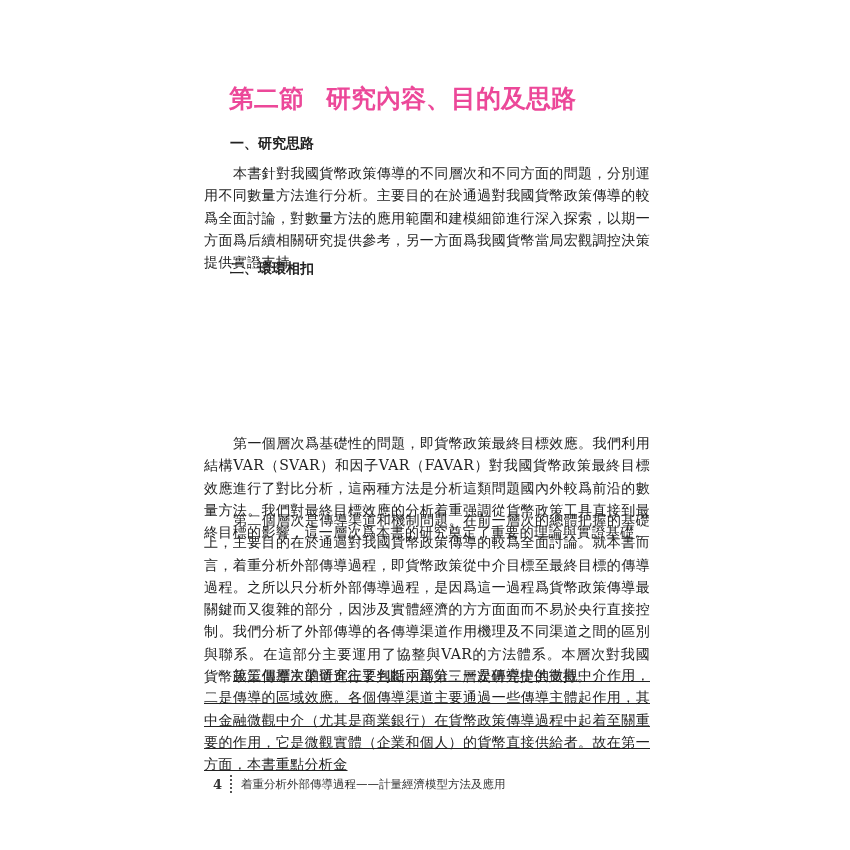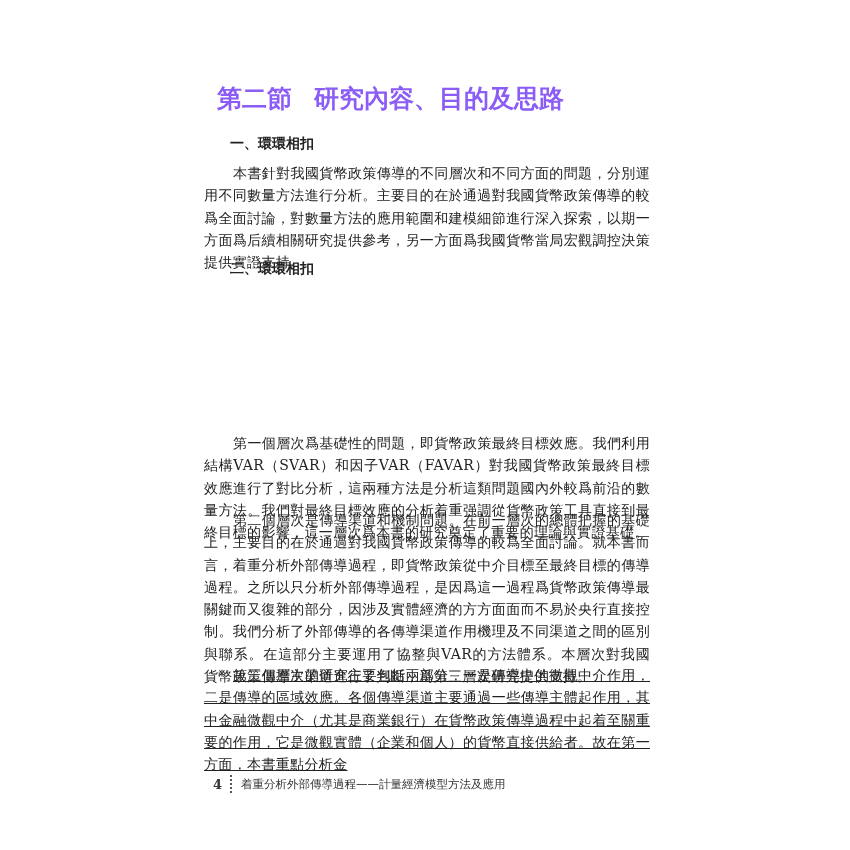--- a/index.html
+++ b/index.html
@@ -2,22 +2,22 @@
 <html><head>
 <meta charset="utf-8">
 <style>
   html, body { margin: 0; padding: 0; }
   body {
     width: 850px; height: 850px; background: #ffffff; position: relative; overflow: hidden;
     font-family: "DejaVu Serif", "Liberation Serif", serif; color: #1a1a1a;
   }
   .page { position: absolute; left: 0; top: 0; width: 850px; height: 850px; }
   .chapter-title {
-    position: absolute; left: 217px; top: 82px;
-    font-size: 25px; font-weight: bold; letter-spacing: 0px; color: #8b5cf6;
+    position: absolute; left: 229px; top: 82px;
+    font-size: 25px; font-weight: bold; letter-spacing: 0px; color: #ec4899;
     font-family: "DejaVu Serif", serif; white-space: nowrap; text-align: right;
   }
   .chapter-title .num { margin-right: 22px; }
   .h2 {
     position: absolute; left: 230px; font-size: 14px; font-weight: bold; color: #222;
     font-family: "DejaVu Sans", sans-serif; white-space: nowrap;
   }
   .para {
     position: absolute; left: 204px; width: 446px; font-size: 14px; line-height: 22.3px;
     color: #222; text-align: justify; text-indent: 29px; margin: 0;
@@ -32,21 +32,21 @@
 </style>
 </head>
 <body>
 
 <div class="page">
 
   <div class="chapter-title">
     <span class="num">第二節</span><span>研究內容、目的及思路</span>
   </div>
 
-  <div class="h2" style="top:135px;">一、環環相扣</div>
+  <div class="h2" style="top:135px;">一、研究思路</div>
 
   <p class="para" style="top:162px;">本書針對我國貨幣政策傳導的不同層次和不同方面的問題，分別運用不同數量方法進行分析。主要目的在於通過對我國貨幣政策傳導的較爲全面討論，對數量方法的應用範圍和建模細節進行深入探索，以期一方面爲后續相關研究提供參考，另一方面爲我國貨幣當局宏觀調控決策提供實證支持。</p>
 
   <div class="h2" style="top:260px;">二、環環相扣</div>
 
 
   <p class="para" style="top:398px;margin-top:34px;">第一個層次爲基礎性的問題，即貨幣政策最終目標效應。我們利用結構VAR（SVAR）和因子VAR（FAVAR）對我國貨幣政策最終目標效應進行了對比分析，這兩種方法是分析這類問題國內外較爲前沿的數量方法。我們對最終目標效應的分析着重强調從貨幣政策工具直接到最終目標的影響，這一層次爲本書的研究奠定了重要的理論與實證基礎。</p>
 
   <p class="para" style="top:509px;">第二個層次是傳導渠道和機制問題。在前一層次的總體把握的基礎上，主要目的在於通過對我國貨幣政策傳導的較爲全面討論。就本書而言，着重分析外部傳導過程，即貨幣政策從中介目標至最終目標的傳導過程。之所以只分析外部傳導過程，是因爲這一過程爲貨幣政策傳導最關鍵而又復雜的部分，因涉及實體經濟的方方面面而不易於央行直接控制。我們分析了外部傳導的各傳導渠道作用機理及不同渠道之間的區別與聯系。在這部分主要運用了協整與VAR的方法體系。本層次對我國貨幣政策傳導主渠道進行了判斷，爲第三層次研究提供支持。</p>
 

